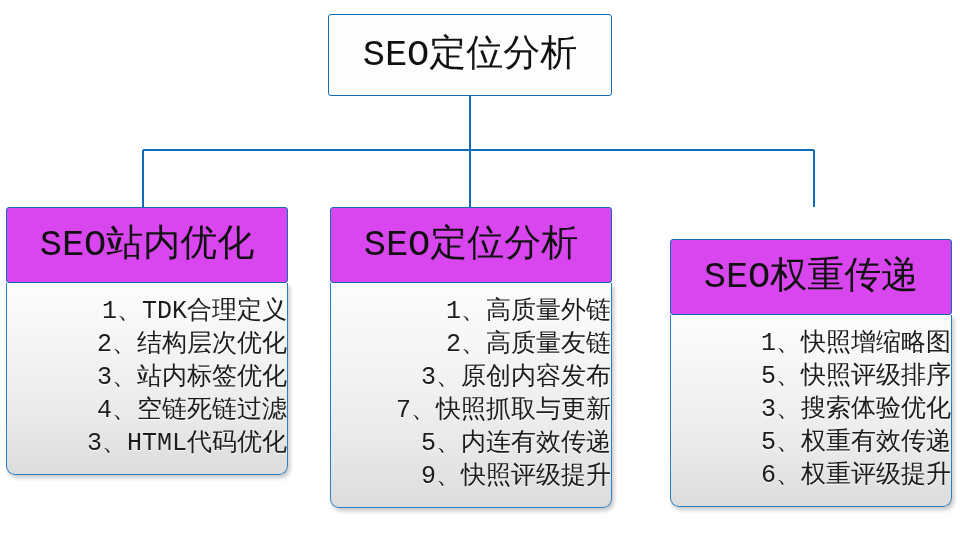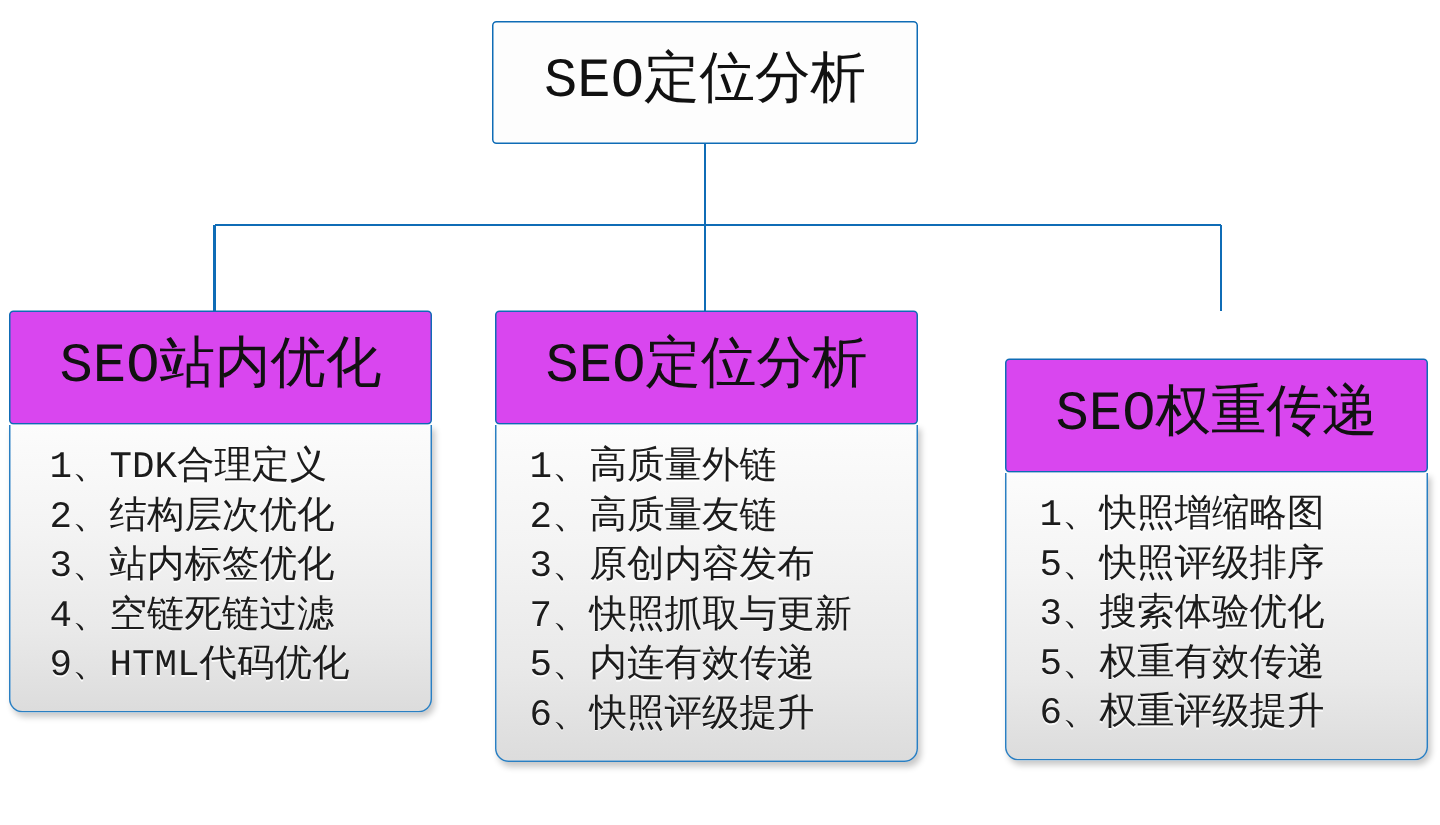--- a/index.html
+++ b/index.html
@@ -92,20 +92,21 @@
     border-top: none;
     border-radius: 0 0 9px 9px;
     background: linear-gradient(to bottom, #fcfcfc 0%, #f4f4f4 35%, #e9e9e9 72%, #dcdcdc 100%);
     box-shadow: 2px 3px 4px rgba(0,0,0,0.22);
     padding: 12px 0 14px 0;
   }
   .branch-list ol {
     list-style: none;
     margin: 0;
     padding: 0 0 0 26px;
+    text-align: right;
   }
   .branch-list li {
     font-size: 25px;
     line-height: 33px;
     color: #1c1c1c;
     white-space: nowrap;
     text-shadow: 0 1px 0 rgba(255,255,255,0.85);
   }
   .branch.b2 .branch-list ol { padding-left: 22px; }
   .branch.b3 .branch-list ol { padding-left: 22px; }
@@ -135,37 +136,37 @@
   <div class="branch b1">
     <div class="branch-header">
       <span class="header-label">SEO站内优化</span>
     </div>
     <div class="branch-list">
       <ol>
         <li>1、TDK合理定义</li>
         <li>2、结构层次优化</li>
         <li>3、站内标签优化</li>
         <li>4、空链死链过滤</li>
-        <li>9、HTML代码优化</li>
+        <li>3、HTML代码优化</li>
       </ol>
     </div>
   </div>
 
   <div class="branch b2">
     <div class="branch-header">
       <span class="header-label">SEO定位分析</span>
     </div>
     <div class="branch-list">
       <ol>
         <li>1、高质量外链</li>
         <li>2、高质量友链</li>
         <li>3、原创内容发布</li>
         <li>7、快照抓取与更新</li>
         <li>5、内连有效传递</li>
-        <li>6、快照评级提升</li>
+        <li>9、快照评级提升</li>
       </ol>
     </div>
   </div>
 
   <div class="branch b3">
     <div class="branch-header">
       <span class="header-label">SEO权重传递</span>
     </div>
     <div class="branch-list">
       <ol>

